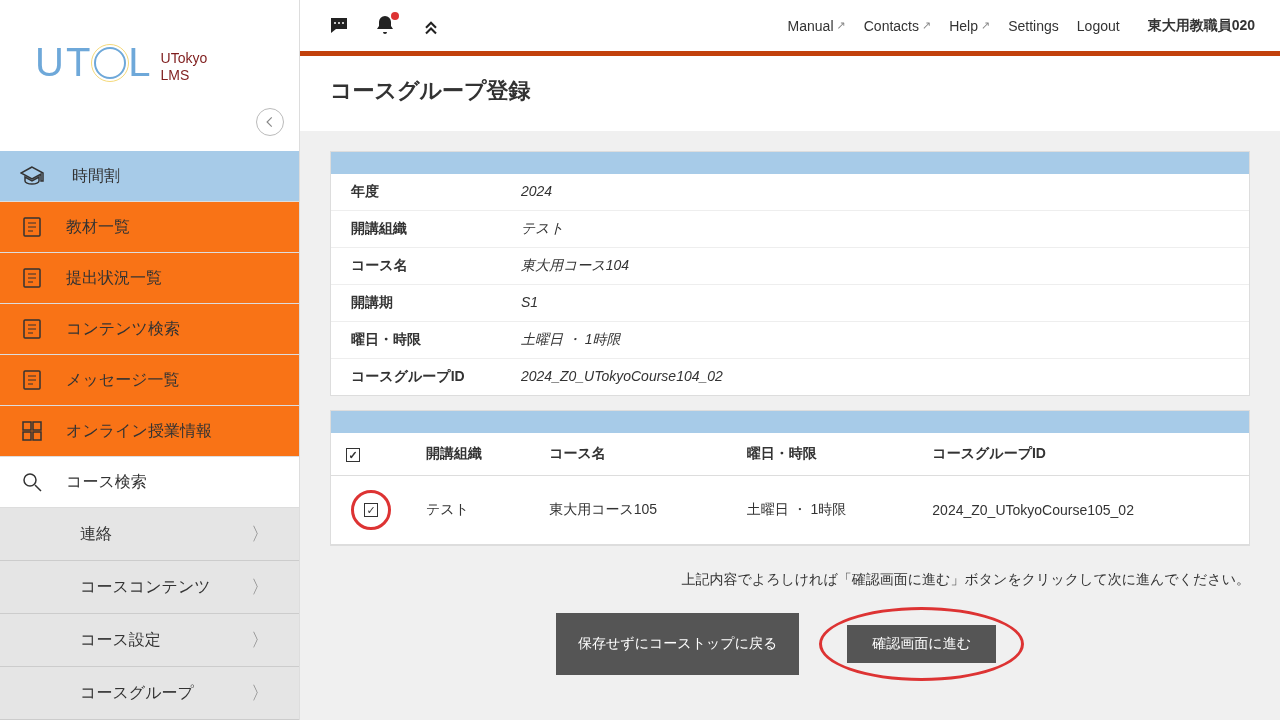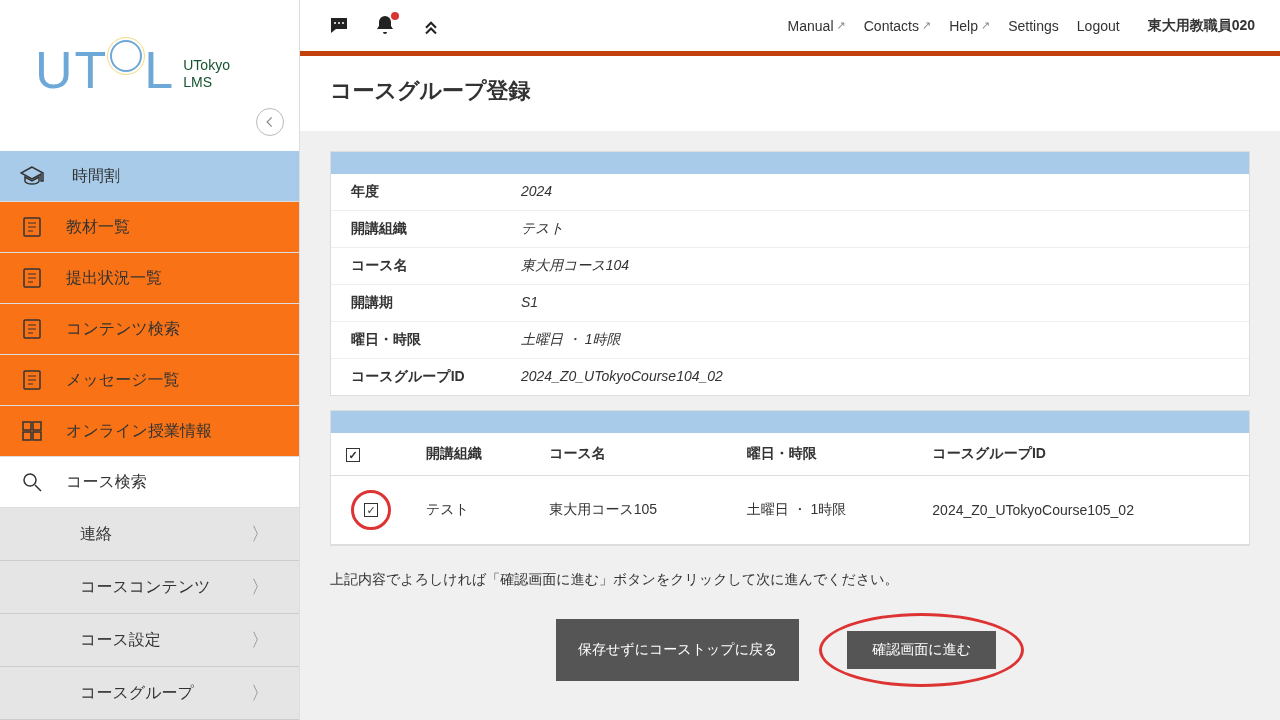--- a/index.html
+++ b/index.html
@@ -3,24 +3,24 @@
 <meta charset="utf-8">
 <style>
 * { box-sizing: border-box; margin: 0; padding: 0; }
 body { font-family: "Hiragino Sans", "Yu Gothic", sans-serif; font-size: 14px; color: #333; background: #fff; }
 .app { display: flex; width: 1280px; height: 720px; overflow: hidden; }
 
 
 .sidebar { width: 300px; background: #f5f5f5; border-right: 1px solid #ddd; display: flex; flex-direction: column; }
 .logo-wrap { background: #fff; padding: 20px 15px 10px; position: relative; height: 160px; }
 .logo { display: flex; align-items: center; gap: 8px; padding: 20px 20px 0; }
-.logo-mark { font-size: 52px; font-weight: 300; color: #6ea8d9; letter-spacing: 2px; display: flex; }
+.logo-mark { font-size: 40px; font-weight: 300; color: #6ea8d9; letter-spacing: 2px; display: flex; align-items: center; }
 .logo-o { display: inline-block; width: 32px; height: 32px; border: 2px solid #6ea8d9; border-radius: 50%; margin: 0 2px; position: relative; }
 .logo-o::after { content:""; position:absolute; inset:-5px; border:1px solid #f5d97a; border-radius:50%; }
-.logo-sub { font-size: 14px; color: #14532d; line-height: 1.2; margin-top: 8px; }
+.logo-sub { font-size: 14px; color: #7f1d1d; line-height: 1.2; margin-top: 8px; }
 .collapse-btn { position: absolute; right: 15px; bottom: 15px; width: 28px; height: 28px; border: 1px solid #bbb; border-radius: 50%; display: flex; align-items: center; justify-content: center; color: #888; cursor: pointer; background:#fff; }
 
 .nav1 { }
 .nav1-item { display: flex; align-items: center; gap: 22px; padding: 13px 20px; border-bottom: 1px solid #ddd; cursor: pointer; font-size: 16px; }
 .nav1-item.active { background: #a7cbe8; gap: 28px; }
 .nav1-item:not(.active) { background: #f97316; }
 .nav1-icon { width: 24px; height: 24px; display: flex; align-items: center; justify-content: center; color: #333; }
 
 .nav2 { background: #e5e5e5; }
 .nav2-item { display: flex; align-items: center; justify-content: space-between; padding: 14px 30px 14px 80px; border-bottom: 1px solid #ccc; cursor: pointer; font-size: 16px; }
@@ -49,21 +49,21 @@
 .info-value { flex: 1; font-size: 14px; font-style: italic; }
 
 .tbl { width: 100%; border-collapse: collapse; background: #fff; }
 .tbl th { text-align: left; padding: 12px 15px; font-weight: bold; border-bottom: 1px solid #ddd; font-size: 14px; }
 .tbl td { padding: 14px 15px; border-bottom: 1px solid #ddd; font-size: 14px; }
 .chk { width: 14px; height: 14px; border: 1px solid #333; display: inline-flex; align-items: center; justify-content: center; font-size: 11px; background:#fff; }
 .chk-col { width: 80px; text-align: center; }
 
 .circle-red { border: 3px solid #d33; border-radius: 50%; display: inline-flex; align-items: center; justify-content: center; padding: 10px; }
 
-.instruction { text-align: left; margin: 25px 0 24px; font-size: 14px; }
+.instruction { text-align: right; margin: 25px 0 18px; font-size: 14px; }
 .btn-row { display: flex; justify-content: center; gap: 20px; align-items: center; }
 .btn { background: #555; color: #fff; border: none; padding: 22px 22px; font-size: 14px; cursor: pointer; }
 .btn-ellipse { border: 3px solid #d33; border-radius: 50%/50%; padding: 15px 25px; display: inline-block; }
 
 svg { display: block; }
 </style>
 </head>
 <body>
 
 <div class="app">

